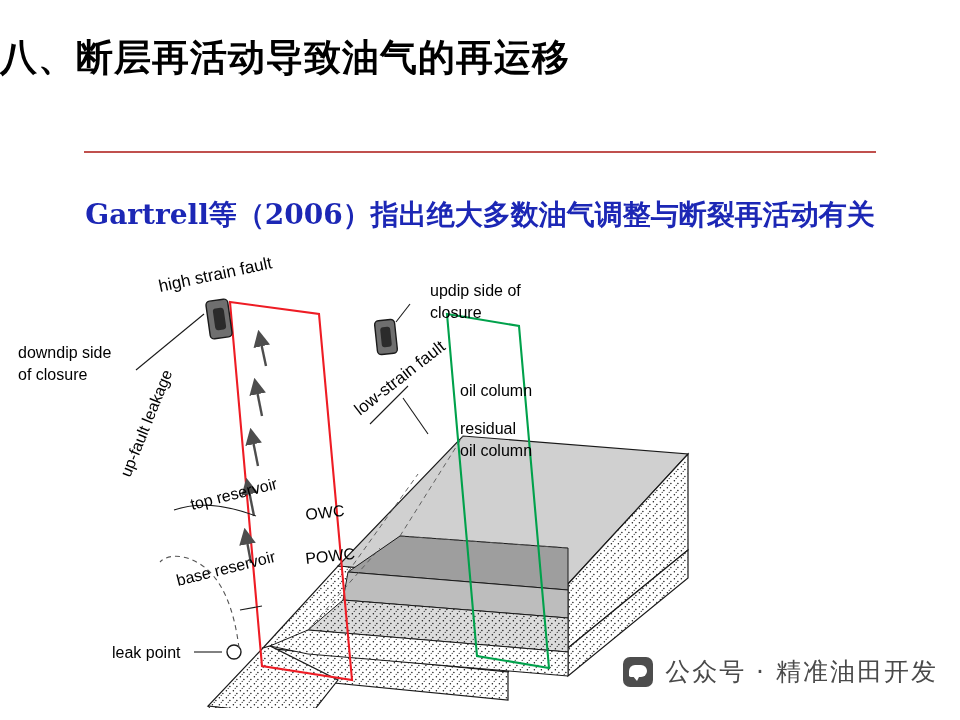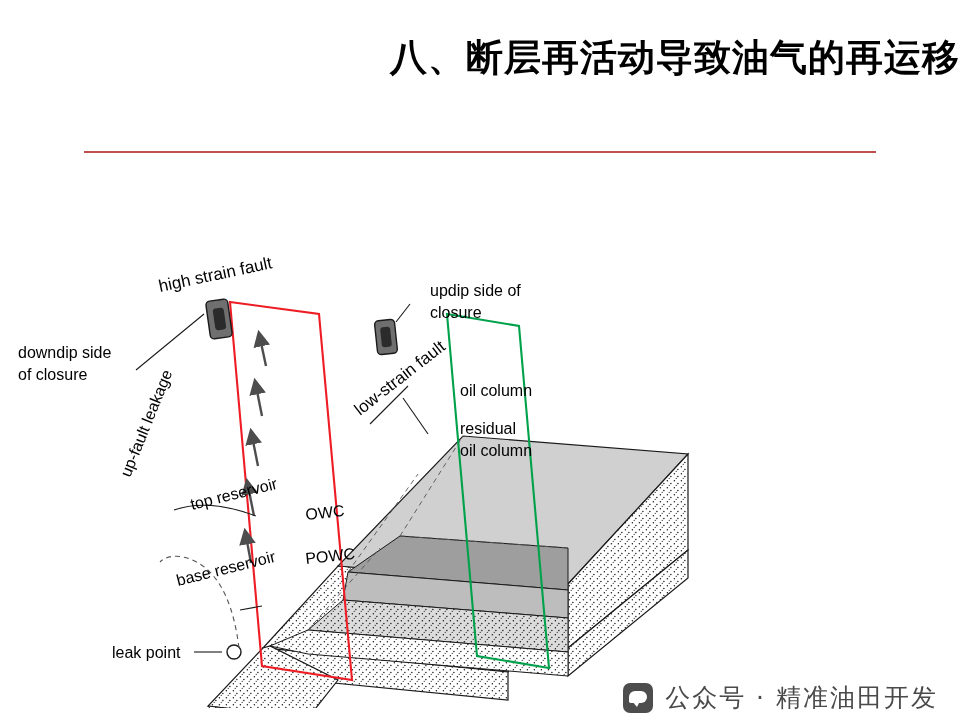--- a/index.html
+++ b/index.html
@@ -19,21 +19,21 @@
     inset: 0;
     background: #ffffff;
   }
 
   
   .title-block {
     position: absolute;
     top: 34px;
     left: 0;
     width: 960px;
-    text-align: right;
+    text-align: left;
   }
   .title-line {
     font-family: "DejaVu Sans", sans-serif;
     font-weight: bold;
     font-size: 37px;
     line-height: 1.28;
     color: #000000;
     letter-spacing: 1px;
   }
   .title-rule {
@@ -68,21 +68,21 @@
     height: 460px;
   }
   .figure svg {
     display: block;
   }
 
   
   .watermark {
     position: absolute;
     right: 22px;
-    bottom: 6px;
+    bottom: 32px;
     display: flex;
     align-items: center;
     gap: 12px;
   }
   .wm-badge {
     width: 30px;
     height: 30px;
     border-radius: 7px;
     background: #4d4d4d;
     position: relative;
@@ -121,20 +121,21 @@
 <body>
 
 <div class="slide">
 
   <div class="title-block">
     <div class="title-line">八、断层再活动导致油气的再运移</div>
   </div>
 
   <div class="title-rule"></div>
 
+  <div class="subtitle">Gartrell等（2006）指出绝大多数油气调整与断裂再活动有关</div>
 
   <div class="figure">
     <svg width="944" height="460" viewBox="0 0 944 460" xmlns="http://www.w3.org/2000/svg">
       <defs>
         <pattern id="sandstone" width="7" height="7" patternUnits="userSpaceOnUse">
           <rect width="7" height="7" fill="#ffffff"></rect>
           <circle cx="1.4" cy="1.8" r="0.75" fill="#1a1a1a"></circle>
           <circle cx="4.9" cy="4.4" r="0.75" fill="#1a1a1a"></circle>
           <circle cx="3.2" cy="6.3" r="0.6" fill="#1a1a1a"></circle>
         </pattern>

